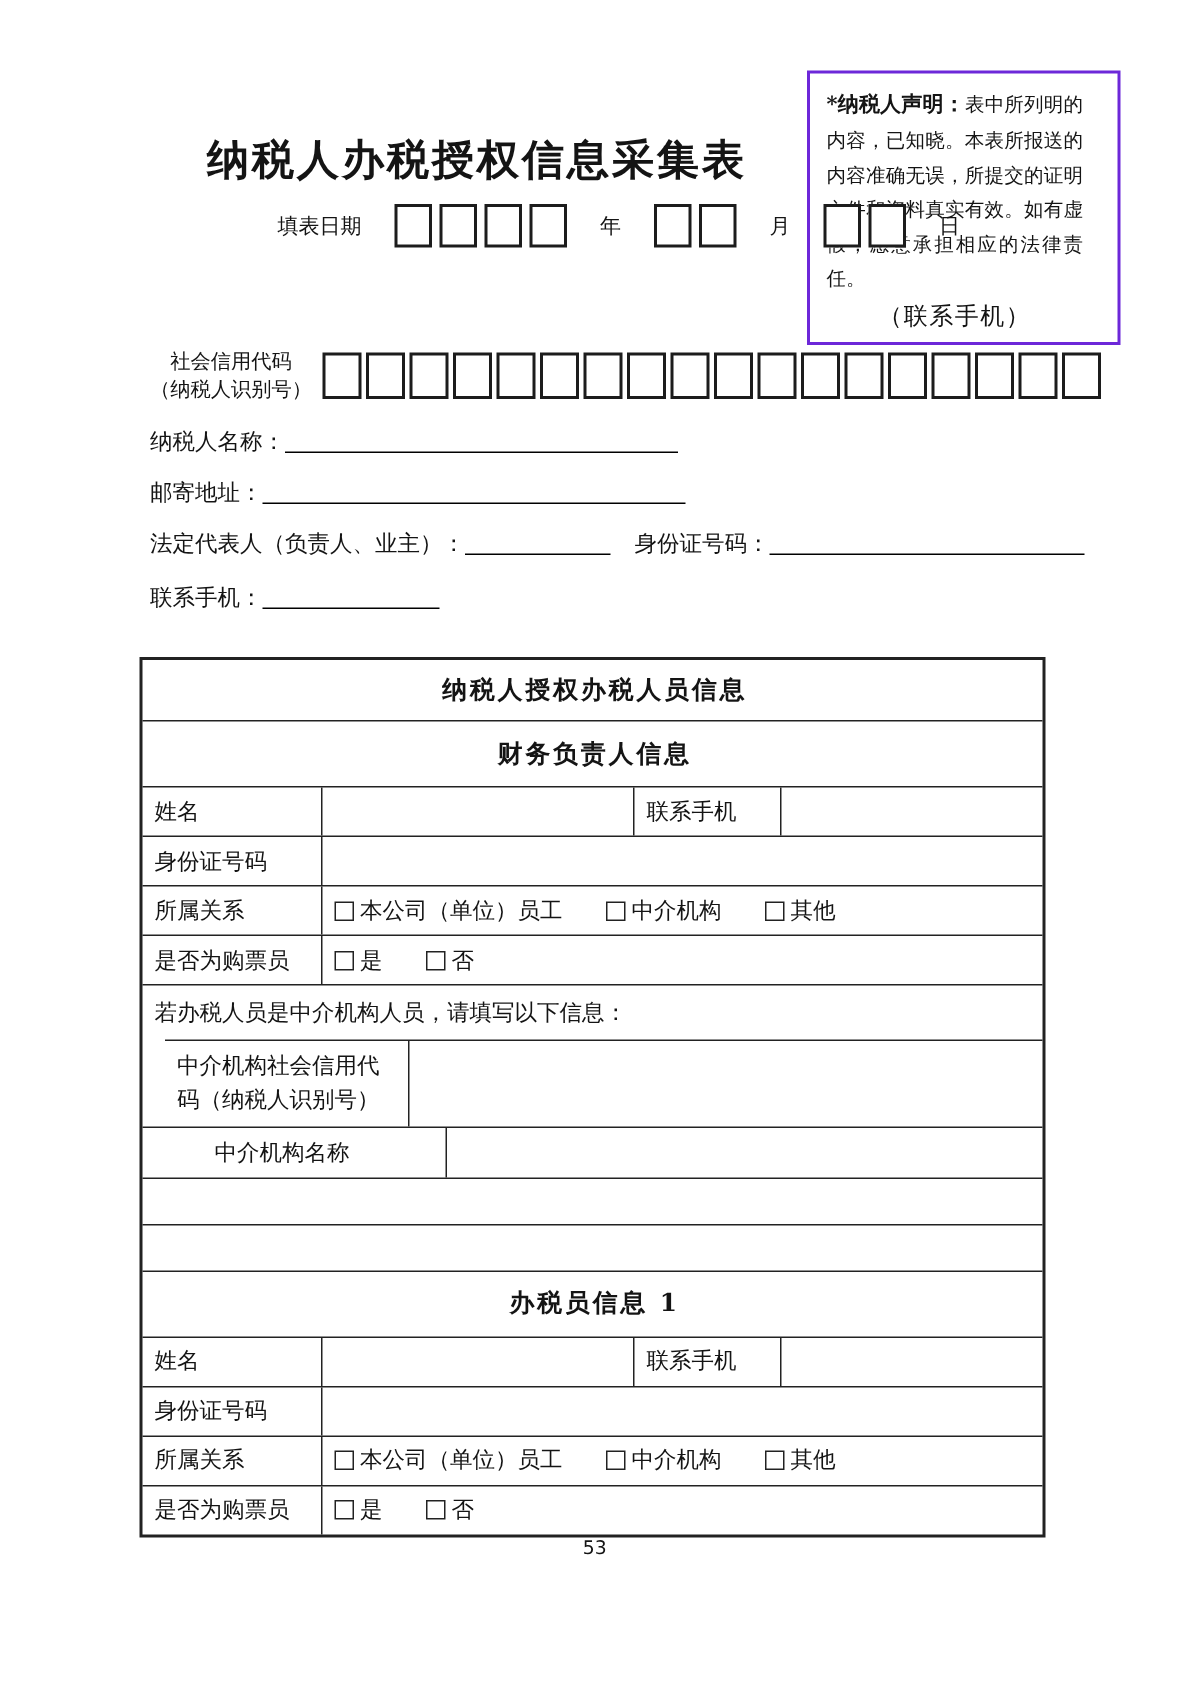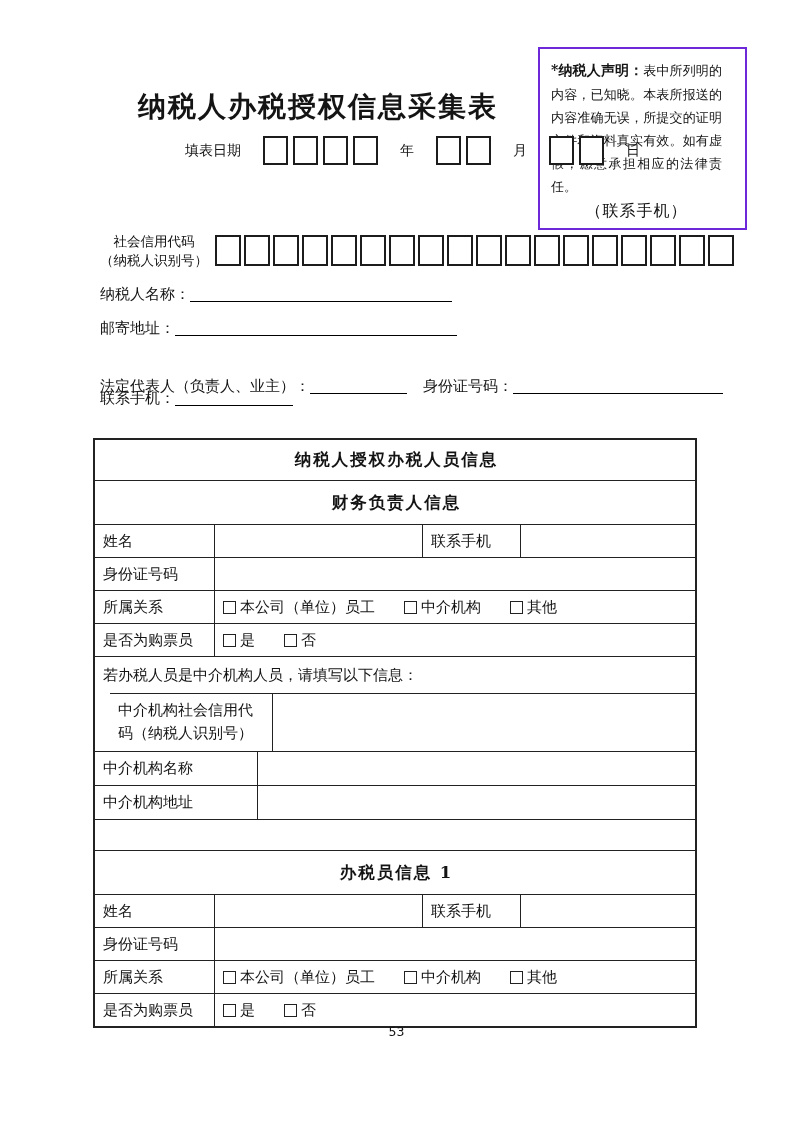--- a/index.html
+++ b/index.html
@@ -35,21 +35,21 @@
   }
 
   
   .creditrow { position:absolute; left:98px; top:232px; display:flex; align-items:center; gap:5px; }
   .creditlabel { width:112px; font-size:13.5px; line-height:1.4; text-align:center; flex:none; }
   .creditboxes { display:inline-flex; gap:3px; }
   .creditboxes .fbox { width:26px; height:31px; }
 
   
   .fieldrow { position:absolute; left:100px; font-size:15px; white-space:nowrap; }
-  .f1 { top:285px; } .f2 { top:319px; } .f3 { top:353px;margin-top:24px; } .f4 { top:389px; }
+  .f1 { top:285px; } .f2 { top:319px; } .f3 { top:353px; } .f4 { top:389px; }
   .uline {
     display:inline-block; height:14px; border-bottom:1.6px solid #000;
     vertical-align:-3px;
   }
   .u262 { width:262px; } .u282 { width:282px; } .u97 { width:97px; }
   .u210 { width:210px; } .u118 { width:118px; }
   .gap16 { display:inline-block; width:16px; }
 
   
   .bigtable {
@@ -68,21 +68,21 @@
   .c3 { width:98px;  flex:none; }
   .cA { width:162px; flex:none; line-height:1.55; }
   .cflex { flex:1 1 auto; }
   .center { justify-content:center; text-align:center; }
   .bold { font-weight:700;padding-left:11px; }
   .r-title  { min-height:40px; font-size:16.5px; letter-spacing:2px; }
   .r-sub    { min-height:44px; font-size:16.5px; letter-spacing:2px; }
   .r-person { min-height:33px; }
   .r-note   { min-height:37px; }
   .r-agcode { min-height:48px;margin-left:15px; }
-  .r-ag     { min-height:31px; }
+  .r-ag     { min-height:31px;padding-left:40px; }
 
   
   .opt { white-space:nowrap; margin-right:29px; display:inline-flex; align-items:center; }
   .opt:last-child { margin-right:0; }
   .cb {
     display:inline-block; width:13px; height:13px; border:1.6px solid #222;
     margin-right:4px; flex:none; background:#fff;
   }
 
   .pagenum {
@@ -225,21 +225,20 @@
       <div class="cell cA">中介机构社会信用代码（纳税人识别号）</div>
       <div class="cell cflex"></div>
     </div>
 
     <div class="trow r-ag">
       <div class="cell cA">中介机构名称</div>
       <div class="cell cflex"></div>
     </div>
 
     <div class="trow r-ag">
-      <div class="cell cA">中介机构地址</div>
       <div class="cell cflex"></div>
     </div>
 
     <div class="trow r-ag">
       <div class="cell cflex"></div>
     </div>
 
     <div class="trow r-sub">
       <div class="cell cflex center bold">办税员信息 1</div>
     </div>

